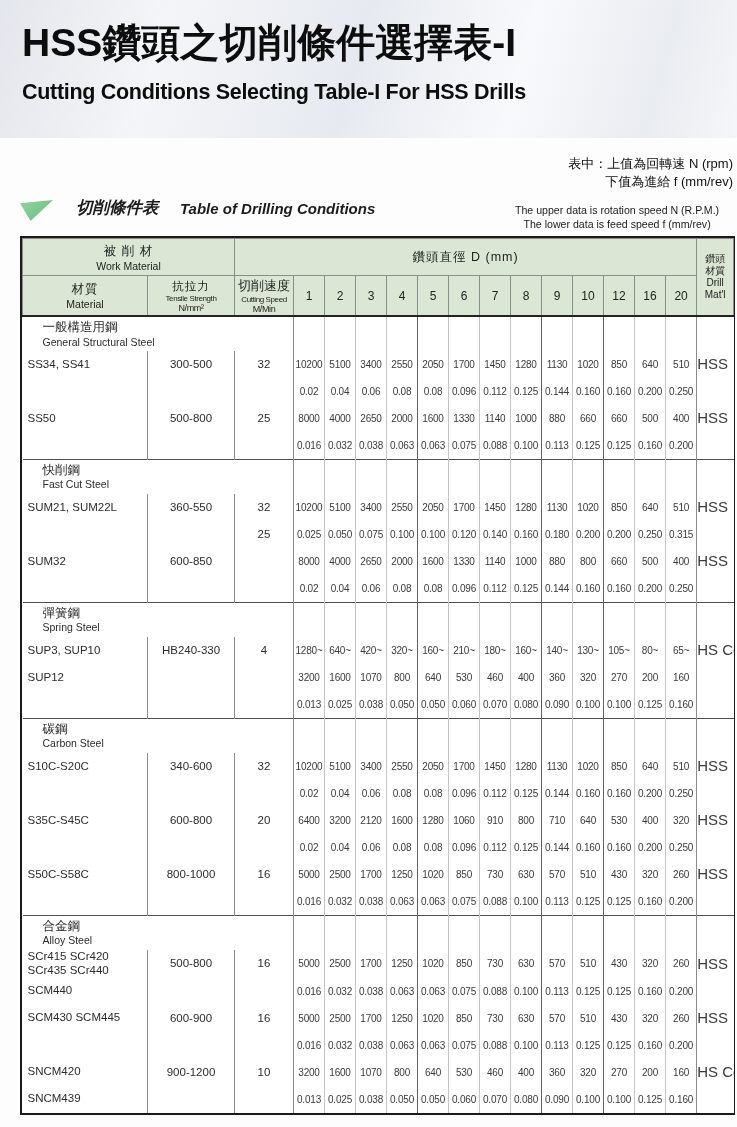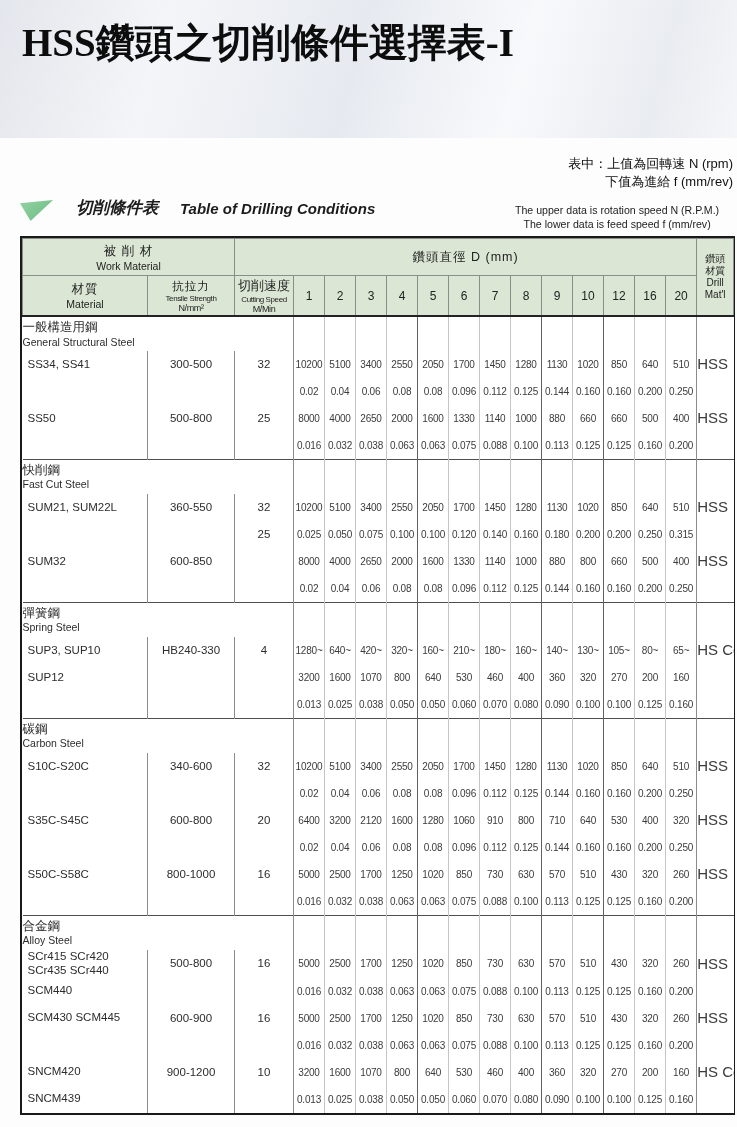--- a/index.html
+++ b/index.html
@@ -7,21 +7,21 @@
     --triangle-green:#6bbc82;
     --border-dark:#1a1a1a;
   }
   *{margin:0;padding:0;box-sizing:border-box;}
   html,body{background:#ffffff;}
   body{font-family:"Liberation Sans","DejaVu Sans",sans-serif;color:#222;}
   .page{position:relative;width:737px;height:1127px;background:#fdfdfe;overflow:hidden;}
   .hero{position:absolute;left:0;top:0;width:737px;height:138px;
         background:linear-gradient(105deg,#e3e6ec 0%,#f4f5f8 22%,#e6eaf0 48%,#f8f9fb 70%,#e9ecf1 88%,#f5f6f8 100%);}
   .title-cjk{position:absolute;left:22px;top:22px;font-size:39px;font-weight:700;color:#0d0d0d;
-             letter-spacing:0px;line-height:1.1;font-family:Liberation Serif, serif;}
+             letter-spacing:0px;line-height:1.1;font-family:Liberation Sans, sans-serif;}
   .title-en{position:absolute;left:22px;top:80px;font-size:21.5px;font-weight:700;color:#0d0d0d;letter-spacing:-0.3px;}
   .notes-cjk{position:absolute;right:4px;top:155px;text-align:right;font-size:13px;line-height:1.4;color:#101010;}
   .caption-tri{position:absolute;left:20px;top:200px;width:33px;height:21px;
                background:linear-gradient(135deg,#93d2a2,var(--triangle-green));
                clip-path:polygon(0% 15%,100% 0%,32% 100%);}
   .caption-cjk{position:absolute;left:76px;top:197px;font-size:16.5px;font-style:italic;font-weight:700;color:#1c1c1c;}
   .caption-en{position:absolute;left:180px;top:200px;font-size:15px;font-style:italic;font-weight:600;color:#1c1c1c;}
   .notes-en{position:absolute;left:515px;top:204px;font-size:10.6px;line-height:1.32;color:#1c1c1c;text-align:center;}
 
   .table-wrap{position:absolute;left:20px;top:236px;width:715px;border:2px solid var(--border-dark);background:#fff;}
@@ -34,40 +34,41 @@
   thead{border-bottom:2px solid #232323;}
   thead tr.hr1{height:37px;} thead tr.hr2{height:37px;}
   .h-cjk{font-size:12.5px;color:#222;letter-spacing:1px;}
   .h-en{font-size:10.5px;color:#222;}
   .h-sm{font-size:8px;color:#222;letter-spacing:-0.4px;white-space:nowrap;}
   .h-num{font-size:12px;color:#222;}
   .h-dr{font-size:10px;line-height:1.18;color:#222;white-space:nowrap;}
 
   tbody td{vertical-align:middle;background:#fff;}
   tr.sec-row{height:35px;} tr.data-row{height:27px;}
-  .sec-label{text-align:left;padding-left:0;}
+  .sec-label{text-align:left;padding-left:20px;}
   .sec-cjk{font-size:12.5px;color:#2c2c2c;line-height:1.25;}
   .sec-en{font-size:10.5px;color:#2c2c2c;line-height:1.2;}
   .sec-top{border-top:1px solid #4c4f4c;}
   .c-mat{text-align:left;padding-left:5px;font-size:11.5px;color:#2c2c2c;}
   .mat-line{line-height:1.2;white-space:nowrap;}
   .c-ten,.c-spd{text-align:center;font-size:11.5px;color:#2c2c2c;}
   .c-val{text-align:center;font-size:10px;letter-spacing:-0.2px;color:#3b3b3b;white-space:nowrap;overflow:hidden;}
   .c-drill{text-align:left;font-size:15px;color:#3b3b3b;white-space:nowrap;overflow:hidden;}
   .num{line-height:1.1;}
   .b-lite{border-left:1px solid #c3c6c3;}
   .b-med{border-left:1px solid #8a8e8a;}
   .b-dark{border-left:1px solid #5f635f;}
 </style>
 </head>
 <body>
 
 <div class="page">
   <div class="hero">
     <div class="title-cjk">HSS鑽頭之切削條件選擇表-I</div>
+    <div class="title-en">Cutting Conditions Selecting Table-I For HSS Drills</div>
   </div>
 
   <div class="notes-cjk">
     <div>表中：上值為回轉速 N (rpm)</div>
     <div>下值為進給 f (mm/rev)</div>
   </div>
 
   <div class="caption-tri"></div>
   <div class="caption-cjk">切削條件表</div>
   <div class="caption-en">Table of Drilling Conditions</div>

